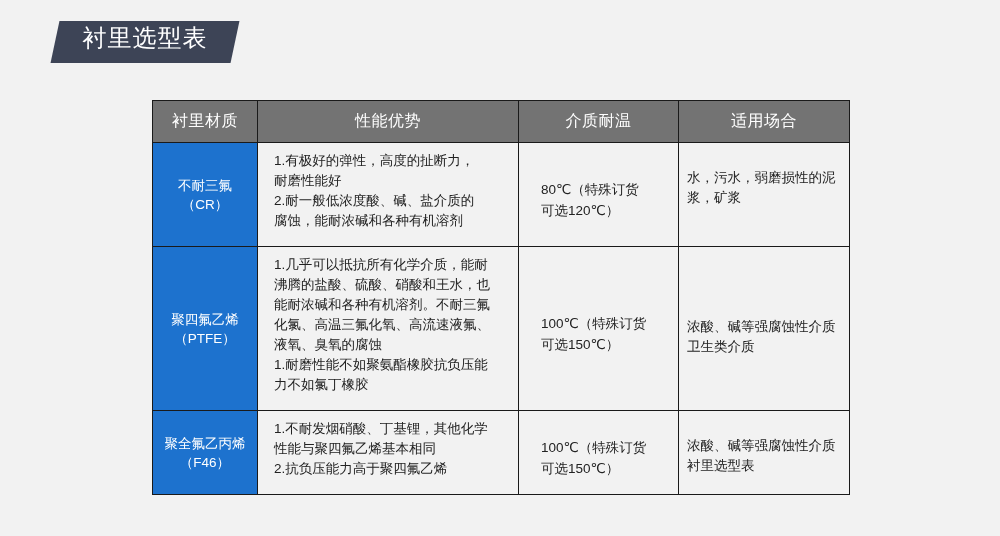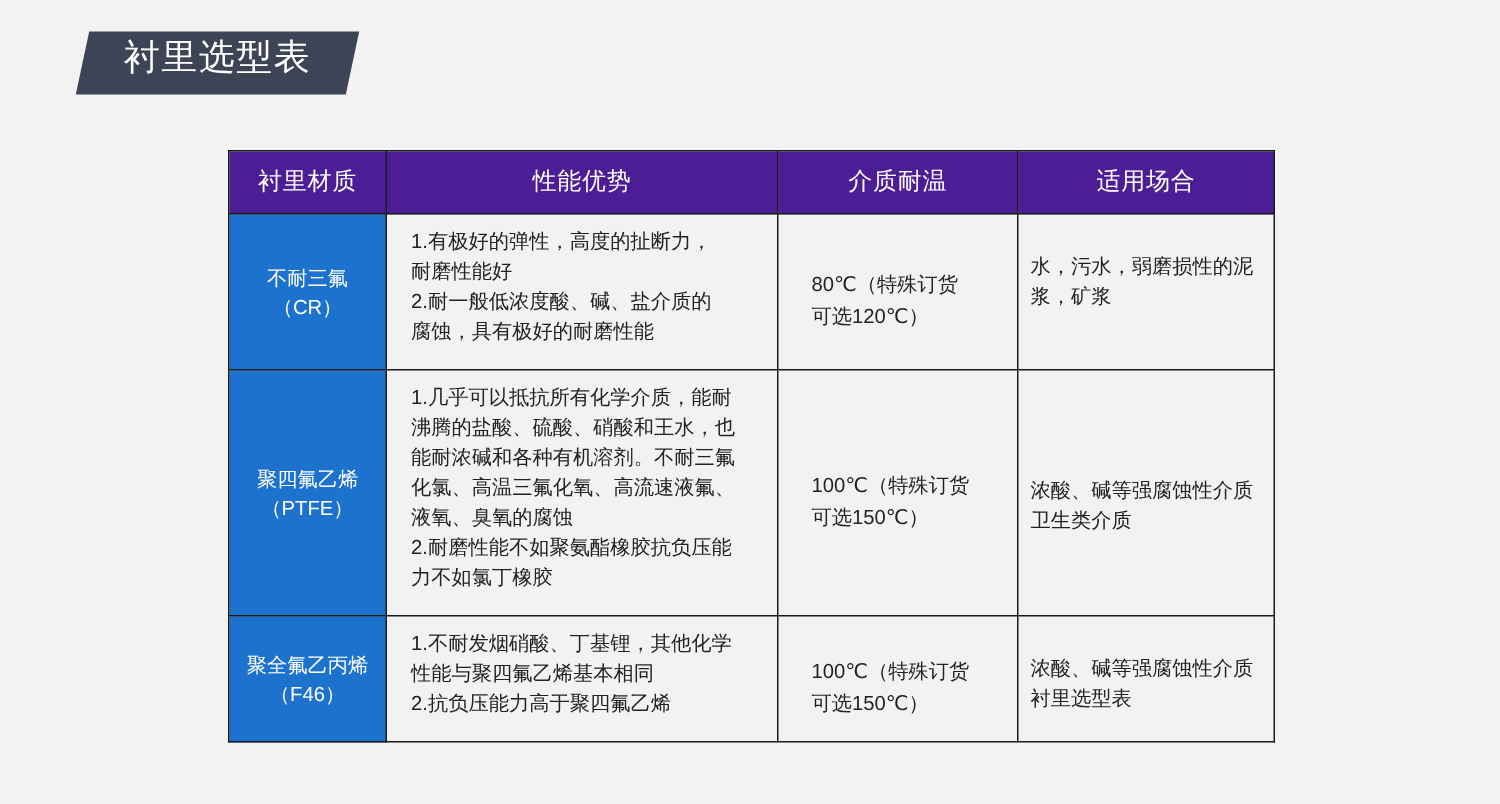--- a/index.html
+++ b/index.html
@@ -65,21 +65,21 @@
     vertical-align: middle;
   }
 
   
   .col-material  { width: 105px; }
   .col-perf      { width: 261px; }
   .col-temp      { width: 160px; }
   .col-scene     { width: 171px; }
 
   thead th {
-    background: #4c1d95;
+    background: #737373;
     color: #ffffff;
     height: 41px;
     font-size: 16px;
     font-weight: 400;
     text-align: center;
     letter-spacing: 0.5px;
   }
 
   td.material-cell {
     background: #1d72ce;
@@ -151,21 +151,21 @@
 
     <tr class="row-h1">
       <td class="material-cell">
         <span class="cell-line">不耐三氟</span>
         <span class="cell-line">（CR）</span>
       </td>
       <td class="perf-cell">
         <span class="cell-line">1.有极好的弹性，高度的扯断力，</span>
         <span class="cell-line">耐磨性能好</span>
         <span class="cell-line">2.耐一般低浓度酸、碱、盐介质的</span>
-        <span class="cell-line">腐蚀，具有极好的耐磨性能</span>
+        <span class="cell-line">腐蚀，能耐浓碱和各种有机溶剂</span>
       </td>
       <td class="temp-cell">
         <span class="cell-line">80℃（特殊订货</span>
         <span class="cell-line">可选120℃）</span>
       </td>
       <td class="scene-cell">
         <span class="cell-line">水，污水，弱磨损性的泥</span>
         <span class="cell-line">浆，矿浆</span>
       </td>
     </tr>
@@ -175,21 +175,21 @@
       <td class="material-cell">
         <span class="cell-line">聚四氟乙烯</span>
         <span class="cell-line">（PTFE）</span>
       </td>
       <td class="perf-cell">
         <span class="cell-line">1.几乎可以抵抗所有化学介质，能耐</span>
         <span class="cell-line">沸腾的盐酸、硫酸、硝酸和王水，也</span>
         <span class="cell-line">能耐浓碱和各种有机溶剂。不耐三氟</span>
         <span class="cell-line">化氯、高温三氟化氧、高流速液氟、</span>
         <span class="cell-line">液氧、臭氧的腐蚀</span>
-        <span class="cell-line">2.耐磨性能不如聚氨酯橡胶抗负压能</span>
+        <span class="cell-line">1.耐磨性能不如聚氨酯橡胶抗负压能</span>
         <span class="cell-line">力不如氯丁橡胶</span>
       </td>
       <td class="temp-cell">
         <span class="cell-line">100℃（特殊订货</span>
         <span class="cell-line">可选150℃）</span>
       </td>
       <td class="scene-cell" style="vertical-align:middle;">
         <span class="cell-line">浓酸、碱等强腐蚀性介质</span>
         <span class="cell-line">卫生类介质</span>
       </td>

